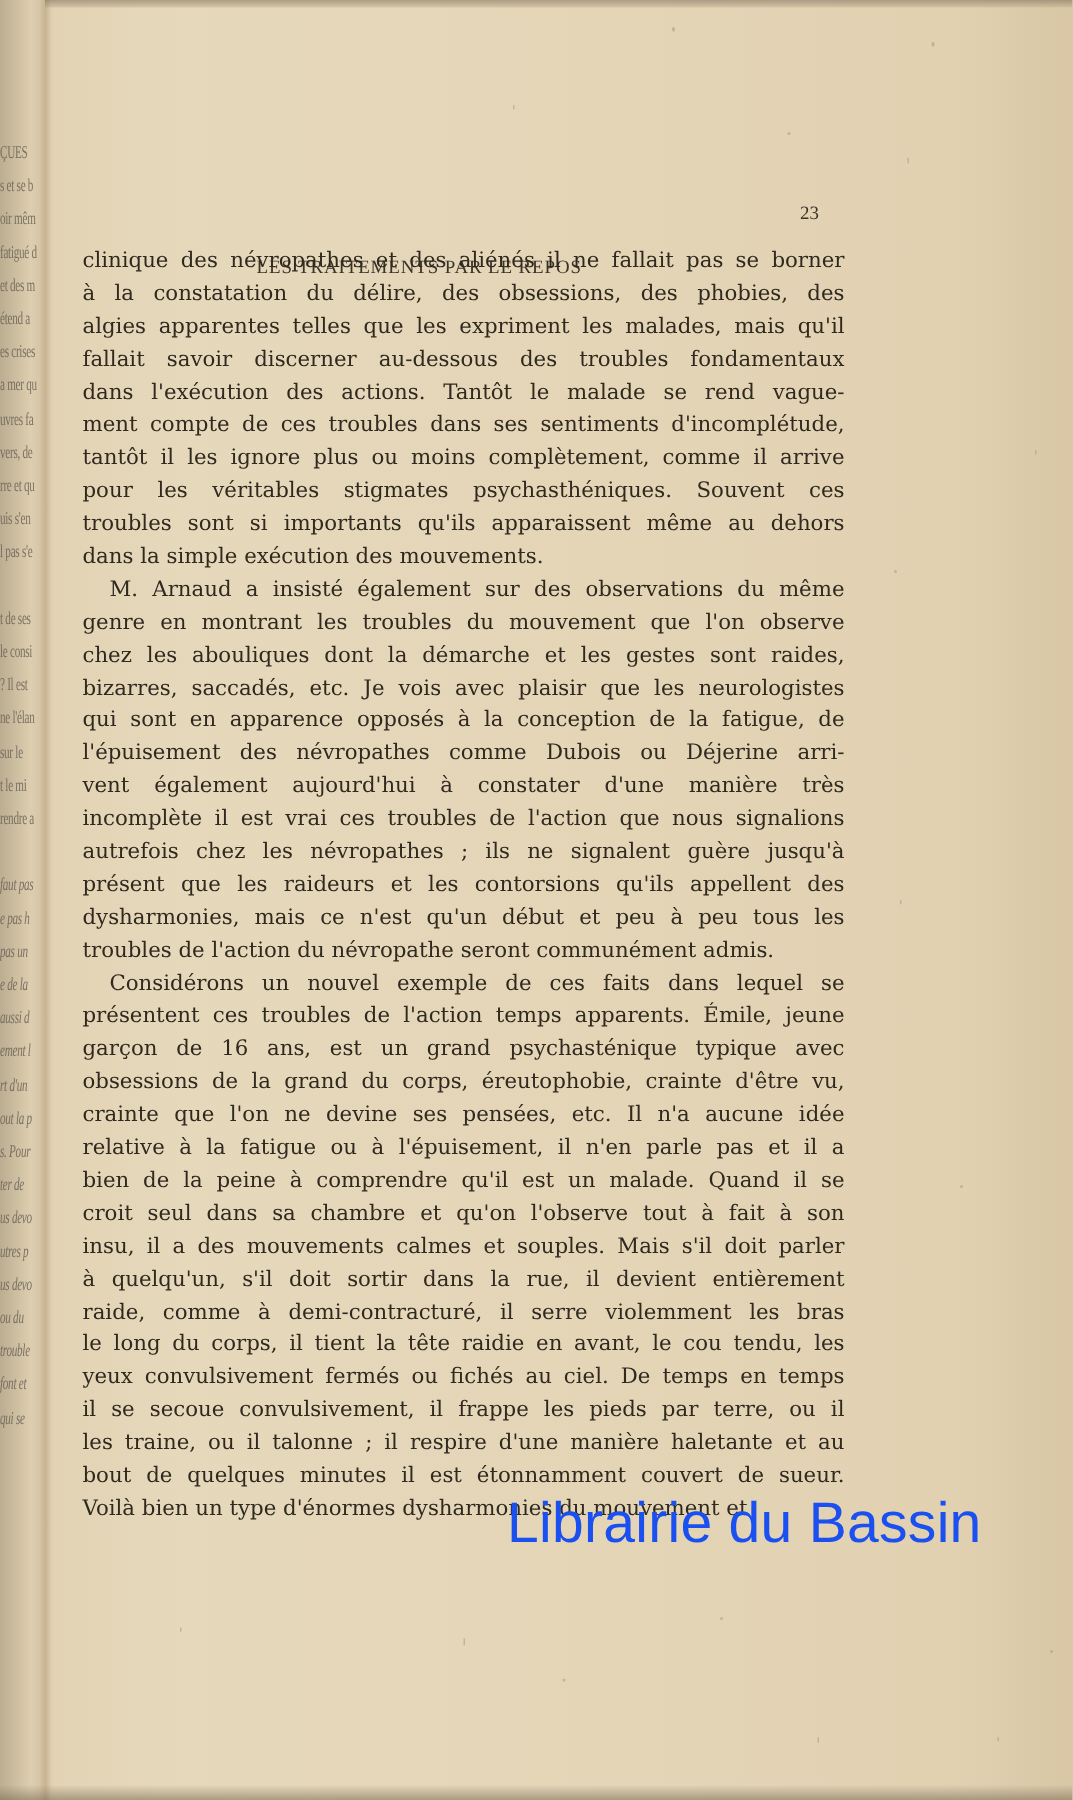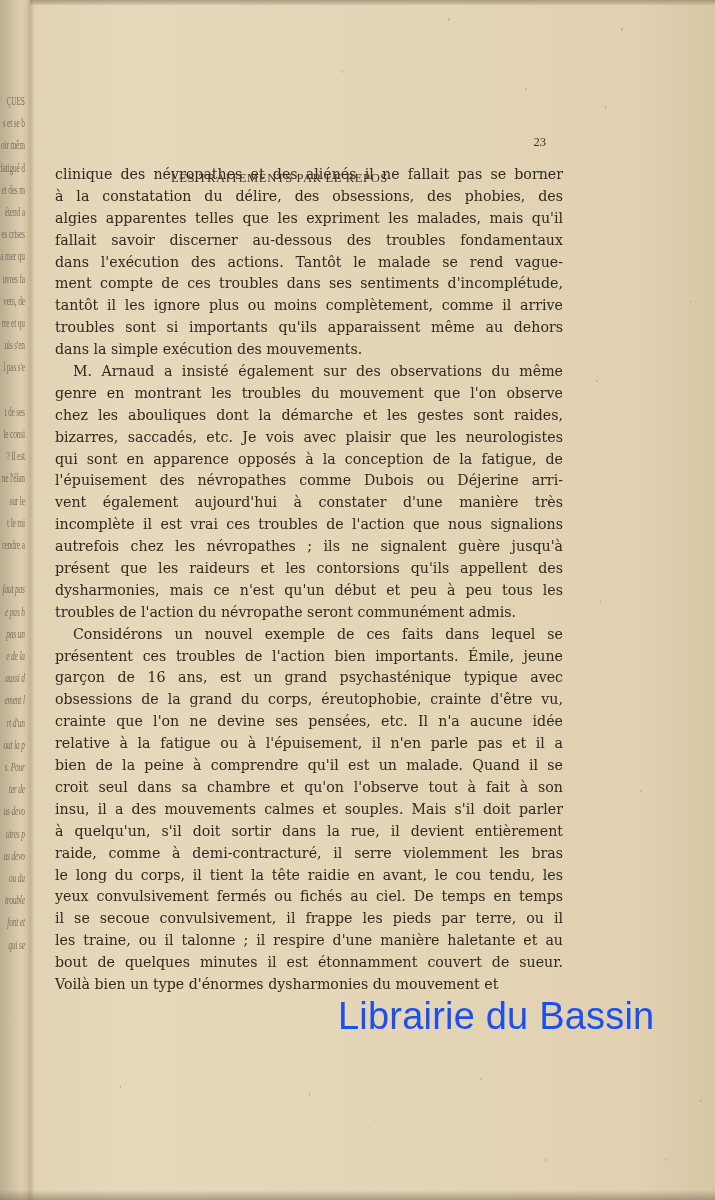--- a/index.html
+++ b/index.html
@@ -18,21 +18,21 @@
   }
   .bottomedge {
     position: absolute; left: 0; bottom: 0; width: 715px; height: 10px;
     background: linear-gradient(180deg, rgba(180,160,130,0), rgba(120,105,85,.55));
   }
   .gutter {
     position: absolute; left: 0; top: 0; width: 34px; height: 1200px;
     background: linear-gradient(90deg, rgba(150,135,110,.25), rgba(255,255,255,0) 60%, rgba(120,100,70,.18) 90%, rgba(255,255,255,0));
   }
   .leftpage {
-    position: absolute; left: 0; top: 0; width: 40px; height: 1200px; overflow: hidden; text-align: right;
+    position: absolute; left: 0; top: 0; width: 40px; height: 1200px; overflow: hidden;
   }
   .leftpage .frag {
     position: absolute; left: 0; width: 40px;
     font-family: "Liberation Serif", serif; font-size: 12px; color: #6b6358;
     white-space: nowrap; transform: scaleX(0.62); transform-origin: left center;
     letter-spacing: -0.3px; opacity: .85;
   }
   .leftpage .frag.it { font-style: italic; }
 
   .running-head {
@@ -118,40 +118,41 @@
 
 <div class="body" id="body">
     <div class="para">
       <span class="line">clinique des névropathes et des aliénés il ne fallait pas se borner</span>
       <span class="line">à la constatation du délire, des obsessions, des phobies, des</span>
       <span class="line">algies apparentes telles que les expriment les malades, mais qu'il</span>
       <span class="line">fallait savoir discerner au-dessous des troubles fondamentaux</span>
       <span class="line">dans l'exécution des actions. Tantôt le malade se rend vague-</span>
       <span class="line">ment compte de ces troubles dans ses sentiments d'incomplétude,</span>
       <span class="line">tantôt il les ignore plus ou moins complètement, comme il arrive</span>
+      <span class="line">pour les véritables stigmates psychasthéniques. Souvent ces</span>
       <span class="line">troubles sont si importants qu'ils apparaissent même au dehors</span>
       <span class="line last">dans la simple exécution des mouvements.</span>
     </div>
     <div class="para">
       <span class="line indent">M. Arnaud a insisté également sur des observations du même</span>
       <span class="line">genre en montrant les troubles du mouvement que l'on observe</span>
       <span class="line">chez les abouliques dont la démarche et les gestes sont raides,</span>
       <span class="line">bizarres, saccadés, etc. Je vois avec plaisir que les neurologistes</span>
       <span class="line">qui sont en apparence opposés à la conception de la fatigue, de</span>
       <span class="line">l'épuisement des névropathes comme Dubois ou Déjerine arri-</span>
       <span class="line">vent également aujourd'hui à constater d'une manière très</span>
       <span class="line">incomplète il est vrai ces troubles de l'action que nous signalions</span>
       <span class="line">autrefois chez les névropathes ; ils ne signalent guère jusqu'à</span>
       <span class="line">présent que les raideurs et les contorsions qu'ils appellent des</span>
       <span class="line">dysharmonies, mais ce n'est qu'un début et peu à peu tous les</span>
       <span class="line last">troubles de l'action du névropathe seront communément admis.</span>
     </div>
     <div class="para">
       <span class="line indent">Considérons un nouvel exemple de ces faits dans lequel se</span>
-      <span class="line">présentent ces troubles de l'action bien importants. Émile, jeune</span>
+      <span class="line">présentent ces troubles de l'action temps apparents. Émile, jeune</span>
       <span class="line">garçon de 16 ans, est un grand psychasténique typique avec</span>
       <span class="line">obsessions de la grand du corps, éreutophobie, crainte d'être vu,</span>
       <span class="line">crainte que l'on ne devine ses pensées, etc. Il n'a aucune idée</span>
       <span class="line">relative à la fatigue ou à l'épuisement, il n'en parle pas et il a</span>
       <span class="line">bien de la peine à comprendre qu'il est un malade. Quand il se</span>
       <span class="line">croit seul dans sa chambre et qu'on l'observe tout à fait à son</span>
       <span class="line">insu, il a des mouvements calmes et souples. Mais s'il doit parler</span>
       <span class="line">à quelqu'un, s'il doit sortir dans la rue, il devient entièrement</span>
       <span class="line">raide, comme à demi-contracturé, il serre violemment les bras</span>
       <span class="line">le long du corps, il tient la tête raidie en avant, le cou tendu, les</span>

